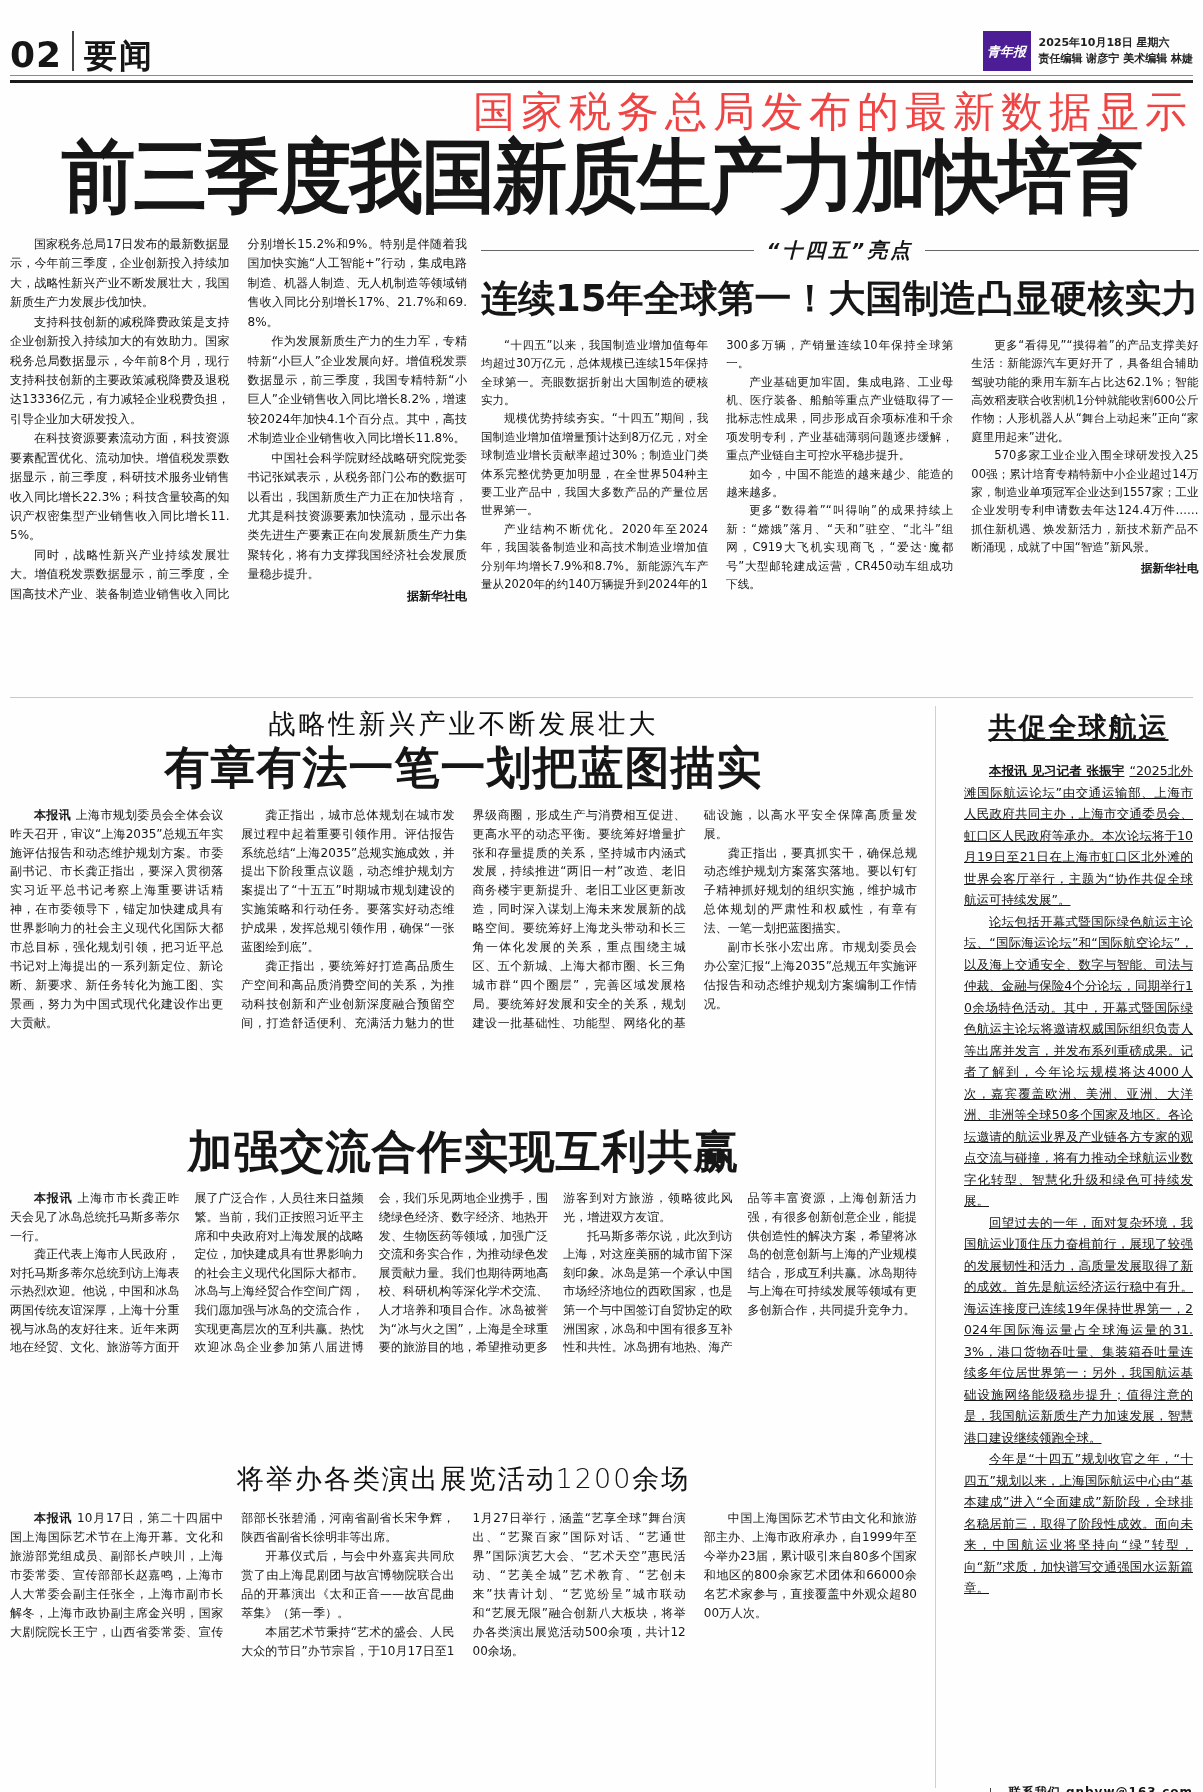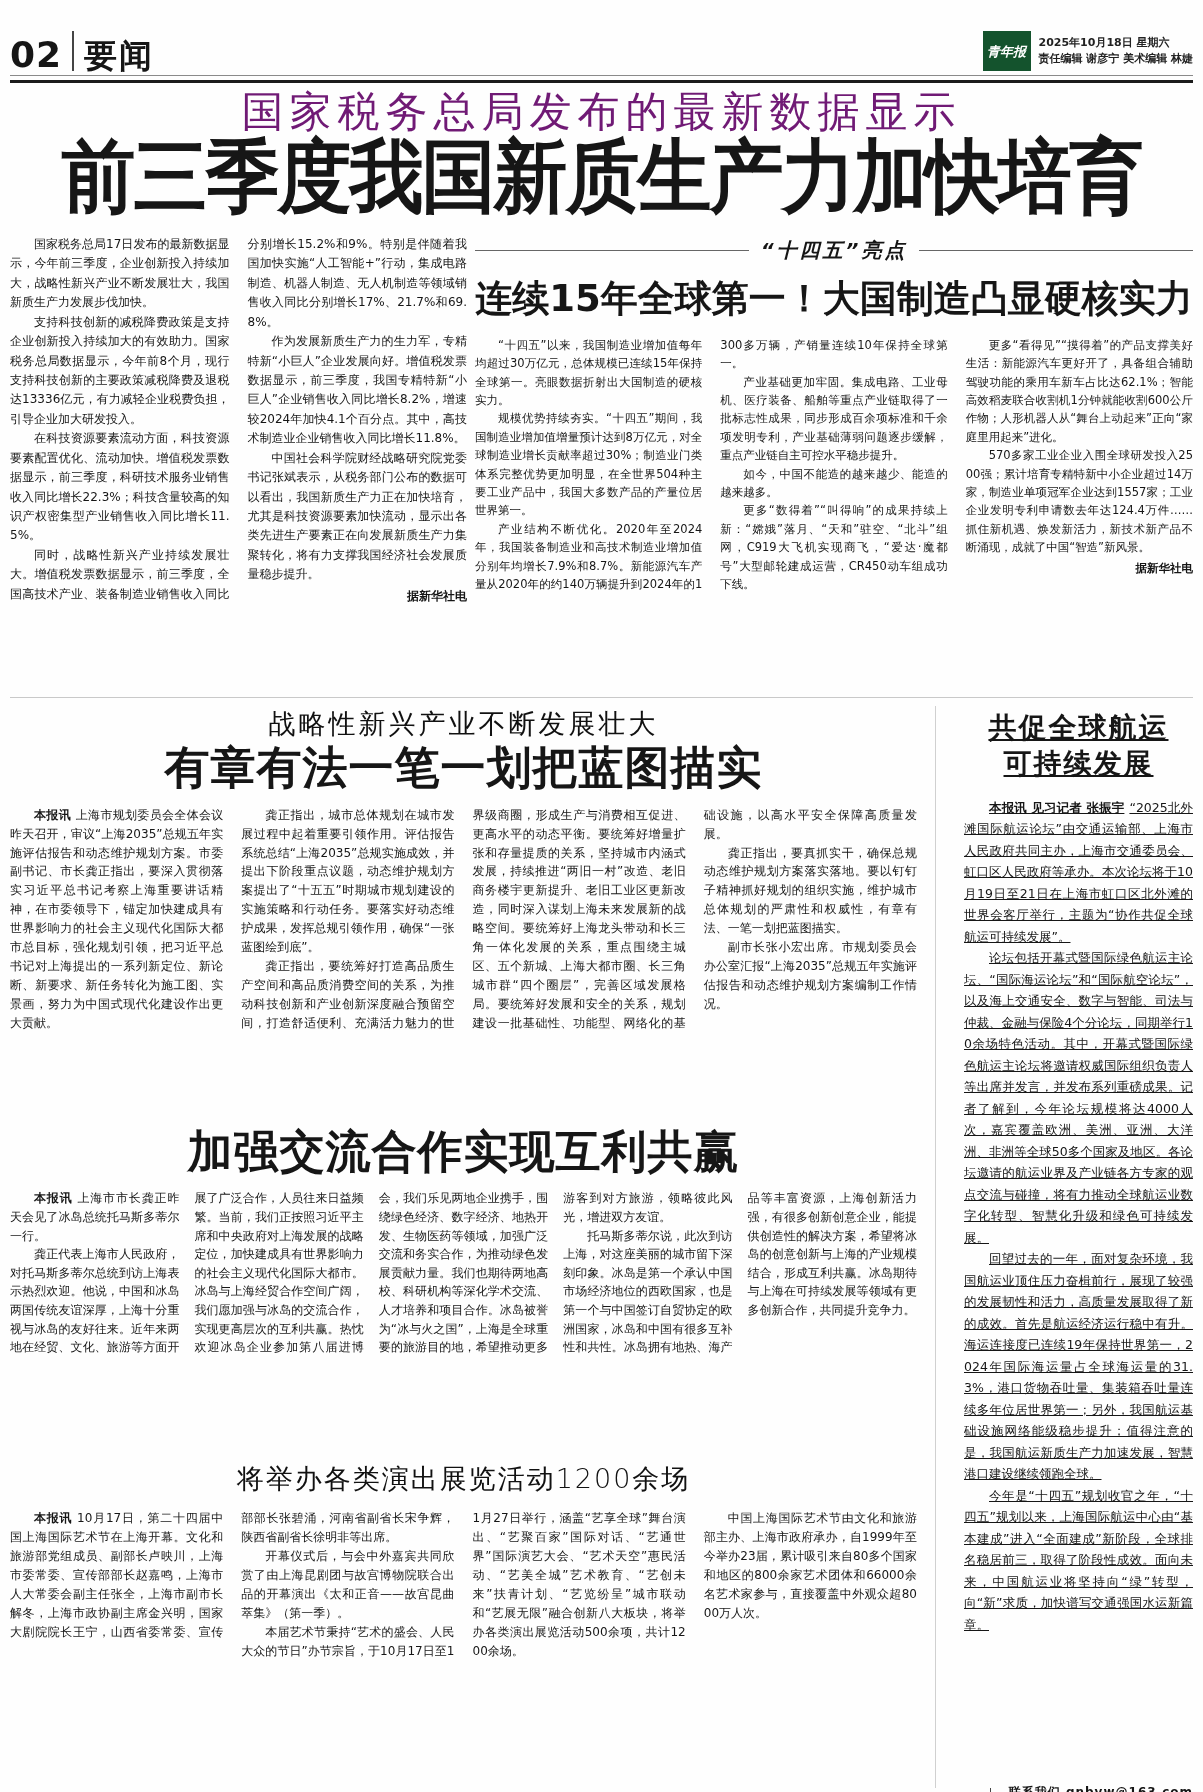--- a/index.html
+++ b/index.html
@@ -12,41 +12,41 @@
   }
   .page { padding:6px 10px 0 10px; height:100%; position:relative;margin-top:17px; }
 
   
   .masthead { height:52px; display:flex; align-items:flex-end; justify-content:space-between; padding-bottom:4px; }
   .mh-left { display:flex; align-items:flex-end; gap:10px; }
   .page-num { font-size:36px; font-weight:700; line-height:0.9; letter-spacing:1px; }
   .mh-bar { width:2px; height:40px; background:#444; }
   .section-name { font-size:33px; font-weight:700; line-height:0.95; letter-spacing:2px; }
   .mh-right { display:flex; align-items:center; gap:8px; }
-  .logo-box { width:48px; height:40px; background:#14532d; color:#fff; display:flex; align-items:center; justify-content:center;
+  .logo-box { width:48px; height:40px; background:#4c1d95; color:#fff; display:flex; align-items:center; justify-content:center;
               font-size:13px; font-weight:700; font-style:italic; line-height:1.0; text-align:center; }
   .mh-meta { font-size:11px; line-height:1.5; color:#222; }
   .mh-meta .b { font-weight:700; }
   .rule-thin  { height:1px; background:#8a8a8a; }
   .rule-thick { height:3px; background:#1b1b1b; margin-top:4px; }
 
   
   p { margin:0; }
   .abody { text-align:justify; word-break:break-all; overflow:hidden; }
   .abody p { text-indent:2em; }
   .lead { font-weight:700; margin-right:.4em; }
   .credit { font-weight:700; text-align:right; margin-top:2px; }
   .plist { display:contents; }
 
   
   .sec1 { margin-top:6px; }
-  .kicker-light { text-align:center; font-size:42px; font-weight:300; letter-spacing:6px; color:#701a75; line-height:1.1; }
+  .kicker-light { text-align:right; font-size:42px; font-weight:300; letter-spacing:6px; color:#ef4444; line-height:1.1; }
   .headline-huge { text-align:center; font-size:74px; font-weight:900; letter-spacing:-2px; line-height:1.05;
                    transform:scaleY(1.08); transform-origin:top; white-space:nowrap; }
-  .sec1-body { display:grid; grid-template-columns:457px 1fr; column-gap:8px; margin-top:22px; height:452px; }
+  .sec1-body { display:grid; grid-template-columns:457px 1fr; column-gap:14px; margin-top:22px; height:452px; }
   .tax-body { column-count:2; column-gap:18px; font-size:12px; line-height:1.62; height:452px; }
 
   .sf { display:flex; flex-direction:column; }
   .sf-labelrow { display:flex; align-items:center; gap:12px; margin-top:2px; }
   .sf-line { flex:1; height:1px; background:#666; }
   .sf-label { font-size:20px; font-weight:700; font-style:italic; letter-spacing:3px; white-space:nowrap; }
   .sf-headline { text-align:center; font-size:37px; font-weight:900; letter-spacing:0px; margin:10px 0 12px 0; white-space:nowrap; }
   .sf-body { column-count:3; column-gap:18px; font-size:11.5px; line-height:1.6; flex:1; }
 
   .sec-divider { height:1px; background:#c9c9c9; margin:10px 0 8px 0; }
@@ -152,21 +152,20 @@
         <div class="abody art-body">
           <p><b class="lead">本报讯</b><span>10月17日，第二十四届中国上海国际艺术节在上海开幕。文化和旅游部党组成员、副部长卢映川，上海市委常委、宣传部部长赵嘉鸣，上海市人大常委会副主任张全，上海市副市长解冬，上海市政协副主席金兴明，国家大剧院院长王宁，山西省委常委、宣传部部长张碧涌，河南省副省长宋争辉，陕西省副省长徐明非等出席。</span></p>
           <div class="plist"><p>开幕仪式后，与会中外嘉宾共同欣赏了由上海昆剧团与故宫博物院联合出品的开幕演出《太和正音——故宫昆曲萃集》（第一季）。</p><p>本届艺术节秉持“艺术的盛会、人民大众的节日”办节宗旨，于10月17日至11月27日举行，涵盖“艺享全球”舞台演出、“艺聚百家”国际对话、“艺通世界”国际演艺大会、“艺术天空”惠民活动、“艺美全城”艺术教育、“艺创未来”扶青计划、“艺览纷呈”城市联动和“艺展无限”融合创新八大板块，将举办各类演出展览活动500余项，共计1200余场。</p><p>中国上海国际艺术节由文化和旅游部主办、上海市政府承办，自1999年至今举办23届，累计吸引来自80多个国家和地区的800余家艺术团体和66000余名艺术家参与，直接覆盖中外观众超8000万人次。</p></div>
         </div>
       </div>
     </div>
 
     <div class="rail">
       <div class="rail-title">
         <div>共促全球航运</div>
-        <div>可持续发展</div>
       </div>
       <div class="rail-body">
         <p class="byline-p"><b class="lead">本报讯 见习记者 张振宇</b><span>“2025北外滩国际航运论坛”由交通运输部、上海市人民政府共同主办，上海市交通委员会、虹口区人民政府等承办。本次论坛将于10月19日至21日在上海市虹口区北外滩的世界会客厅举行，主题为“协作共促全球航运可持续发展”。</span></p>
         <div class="plist"><p>论坛包括开幕式暨国际绿色航运主论坛、“国际海运论坛”和“国际航空论坛”，以及海上交通安全、数字与智能、司法与仲裁、金融与保险4个分论坛，同期举行10余场特色活动。其中，开幕式暨国际绿色航运主论坛将邀请权威国际组织负责人等出席并发言，并发布系列重磅成果。记者了解到，今年论坛规模将达4000人次，嘉宾覆盖欧洲、美洲、亚洲、大洋洲、非洲等全球50多个国家及地区。各论坛邀请的航运业界及产业链各方专家的观点交流与碰撞，将有力推动全球航运业数字化转型、智慧化升级和绿色可持续发展。</p><p>回望过去的一年，面对复杂环境，我国航运业顶住压力奋楫前行，展现了较强的发展韧性和活力，高质量发展取得了新的成效。首先是航运经济运行稳中有升。海运连接度已连续19年保持世界第一，2024年国际海运量占全球海运量的31.3%，港口货物吞吐量、集装箱吞吐量连续多年位居世界第一；另外，我国航运基础设施网络能级稳步提升；值得注意的是，我国航运新质生产力加速发展，智慧港口建设继续领跑全球。</p><p>今年是“十四五”规划收官之年，“十四五”规划以来，上海国际航运中心由“基本建成”进入“全面建成”新阶段，全球排名稳居前三，取得了阶段性成效。面向未来，中国航运业将坚持向“绿”转型，向“新”求质，加快谱写交通强国水运新篇章。</p></div>
       </div>
     </div>
   </div>
 
   <div class="footer">
     <div class="footer-line"></div>

